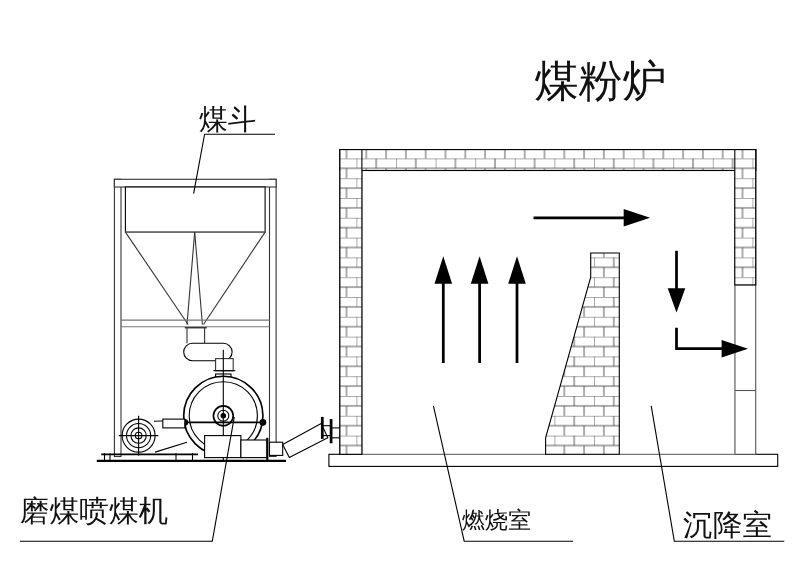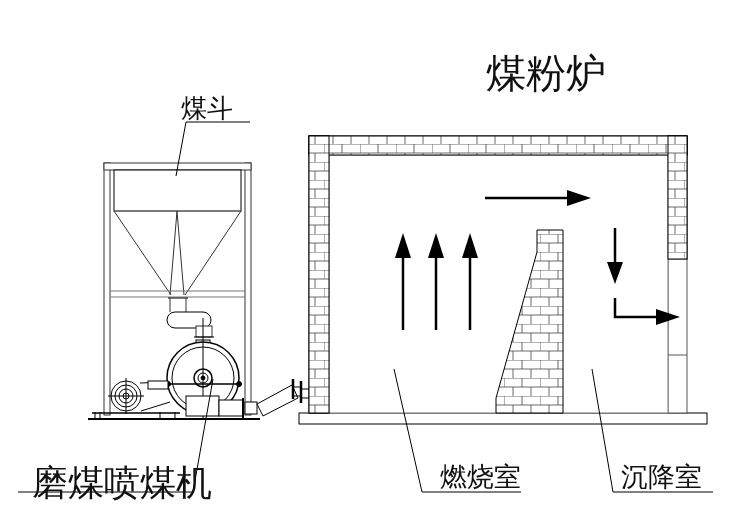--- a/index.html
+++ b/index.html
@@ -1,22 +1,22 @@
 <!DOCTYPE html>
 <html><head>
 <meta charset="utf-8">
 <style>
   html, body { margin: 0; padding: 0; background: #ffffff; }
   body { width: 731px; height: 528px; position: relative; overflow: hidden; font-family: "DejaVu Serif", serif; }
   #diagram { position: absolute; left: 0; top: 0; }
   .lbl { position: absolute; color: #111; white-space: nowrap; letter-spacing: 0px; }
   .title { left: 486px; top: 46px; font-size: 40px; font-family: Liberation Mono, monospace; }
   .lbl-hopper { left: 181px; top: 91px; font-size: 26px; font-family: Liberation Mono, monospace; }
-  .lbl-mill { left: 18px; top: 459px; font-size: 36px; margin-left: 14px; }
-  .lbl-comb { left: 440px; top: 459px; font-size: 27px; }
+  .lbl-mill { left: 18px; top: 447px; font-size: 27px; }
+  .lbl-comb { left: 420px; top: 459px; font-size: 21px; }
   .lbl-settle { left: 621px; top: 459px; font-size: 27px; font-family: Liberation Mono, monospace; }
 </style>
 </head>
 <body>
 
 <svg id="diagram" width="731" height="528" viewBox="0 0 731 528" xmlns="http://www.w3.org/2000/svg">
   <defs>
     <pattern id="brick" x="0" y="0" width="36" height="18" patternUnits="userSpaceOnUse">
       <rect width="36" height="18" fill="#fff"></rect>
       <line x1="0" y1="0" x2="36" y2="0" stroke="#444" stroke-width="0.8"></line>

